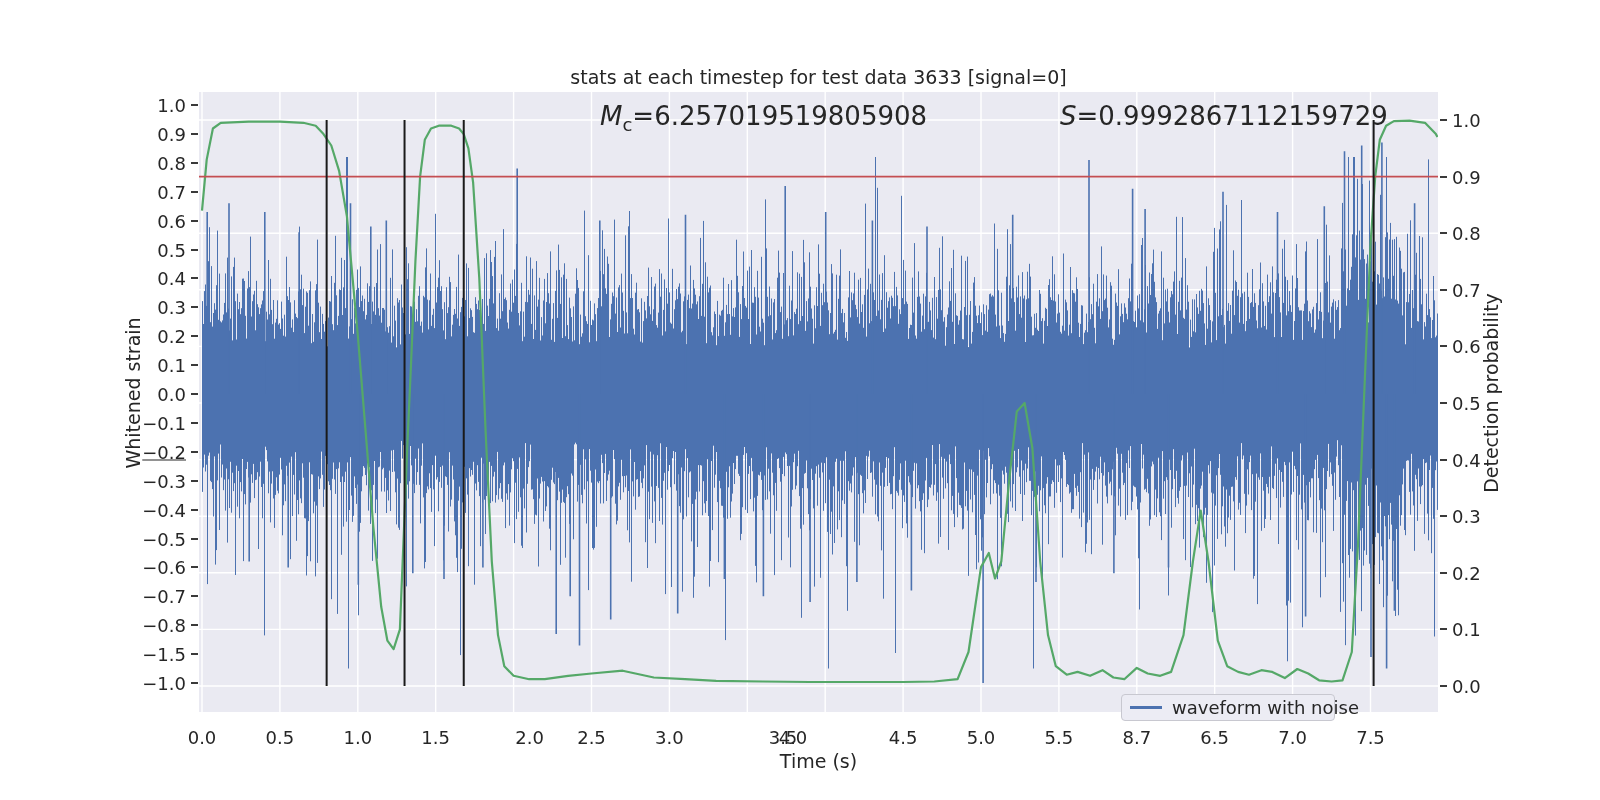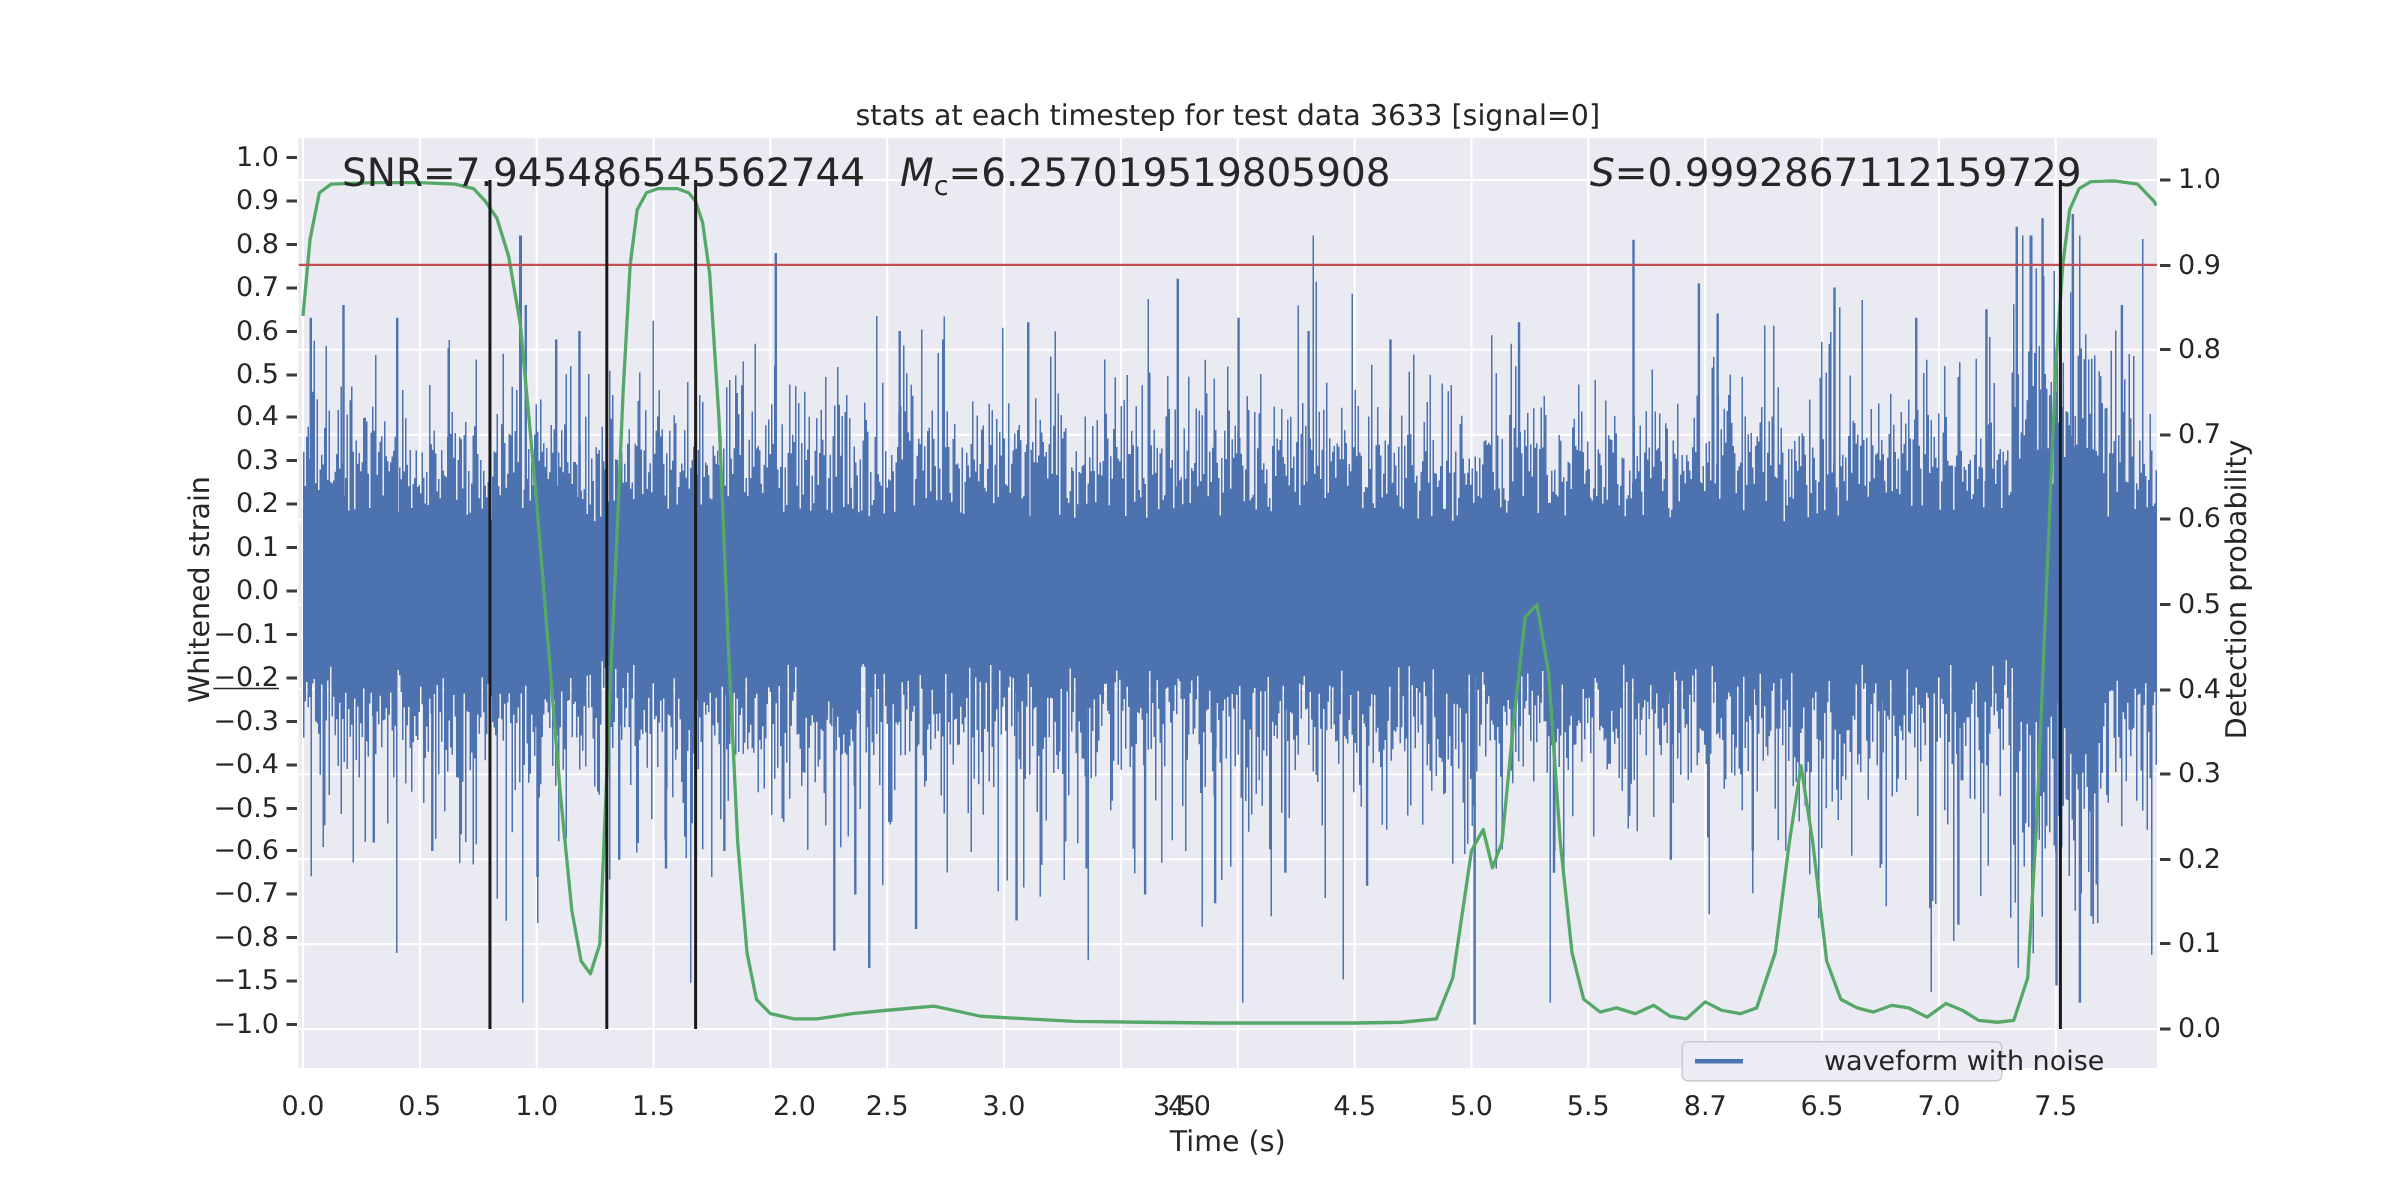--- a/index.html
+++ b/index.html
@@ -22,21 +22,21 @@
   .xlabel{position:absolute;top:750px;left:199px;width:1239px;text-align:center;font-size:19px;}
   .ytick-left{position:absolute;width:56px;text-align:right;font-size:18px;color:#262626;
               transform:translateY(-50%);left:130px;}
   .ytick-right{position:absolute;font-size:18px;color:#262626;transform:translateY(-50%);left:1452px;}
   .xtick{position:absolute;top:727px;font-size:18px;color:#262626;transform:translateX(-50%);}
   .tickmark{position:absolute;height:2px;background:#3a3a3a;}
   .tick-left{left:191px;width:7px;}
   .tick-right{left:1440px;width:7px;}
   #legend{position:absolute;left:1121px;top:694px;width:214px;height:27px;
           background:#ececf4;border:1px solid #c8c8d0;border-radius:4px;
-          display:flex;align-items:center;z-index:5;box-sizing:border-box;gap:44px;}
+          display:flex;align-items:center;z-index:5;box-sizing:border-box;}
   #legend .sample{width:32px;height:3px;background:#4c72b0;margin-left:8px;flex:0 0 auto;}
   #legend .label{font-size:18px;color:#262626;margin-left:10px;white-space:nowrap;}
 </style>
 </head>
 <body>
 
 <div id="figure">
 
   <div id="plot-area">
     <svg id="plot-svg" width="1239" height="620" xmlns="http://www.w3.org/2000/svg">
@@ -83,23 +83,20 @@
           <line x1="127.63999999999999" x2="127.63999999999999" y1="28" y2="594" stroke="#1a1a1a" stroke-width="2"></line>
           <line x1="205.54000000000002" x2="205.54000000000002" y1="28" y2="594" stroke="#1a1a1a" stroke-width="2"></line>
           <line x1="264.744" x2="264.744" y1="28" y2="594" stroke="#1a1a1a" stroke-width="2"></line>
           <line x1="1174.616" x2="1174.616" y1="28" y2="594" stroke="#1a1a1a" stroke-width="2"></line>
         </g>
     </svg>
   </div>
 
   <div class="fig-title">stats at each timestep for test data 3633 [signal=0]</div>
 
-  <div class="annotation" id="ann-snr">
-    <span>SNR=7.945486545562744</span>
-  </div>
   <div class="annotation" id="ann-mc">
     <i>M</i><sub>c</sub><span>=6.257019519805908</span>
   </div>
   <div class="annotation" id="ann-s">
     <i>S</i><span>=0.9992867112159729</span>
   </div>
 
   <div class="ylabel-left">Whitened strain</div>
   <div class="ylabel-right">Detection probability</div>
   <div class="xlabel">Time (s)</div>

